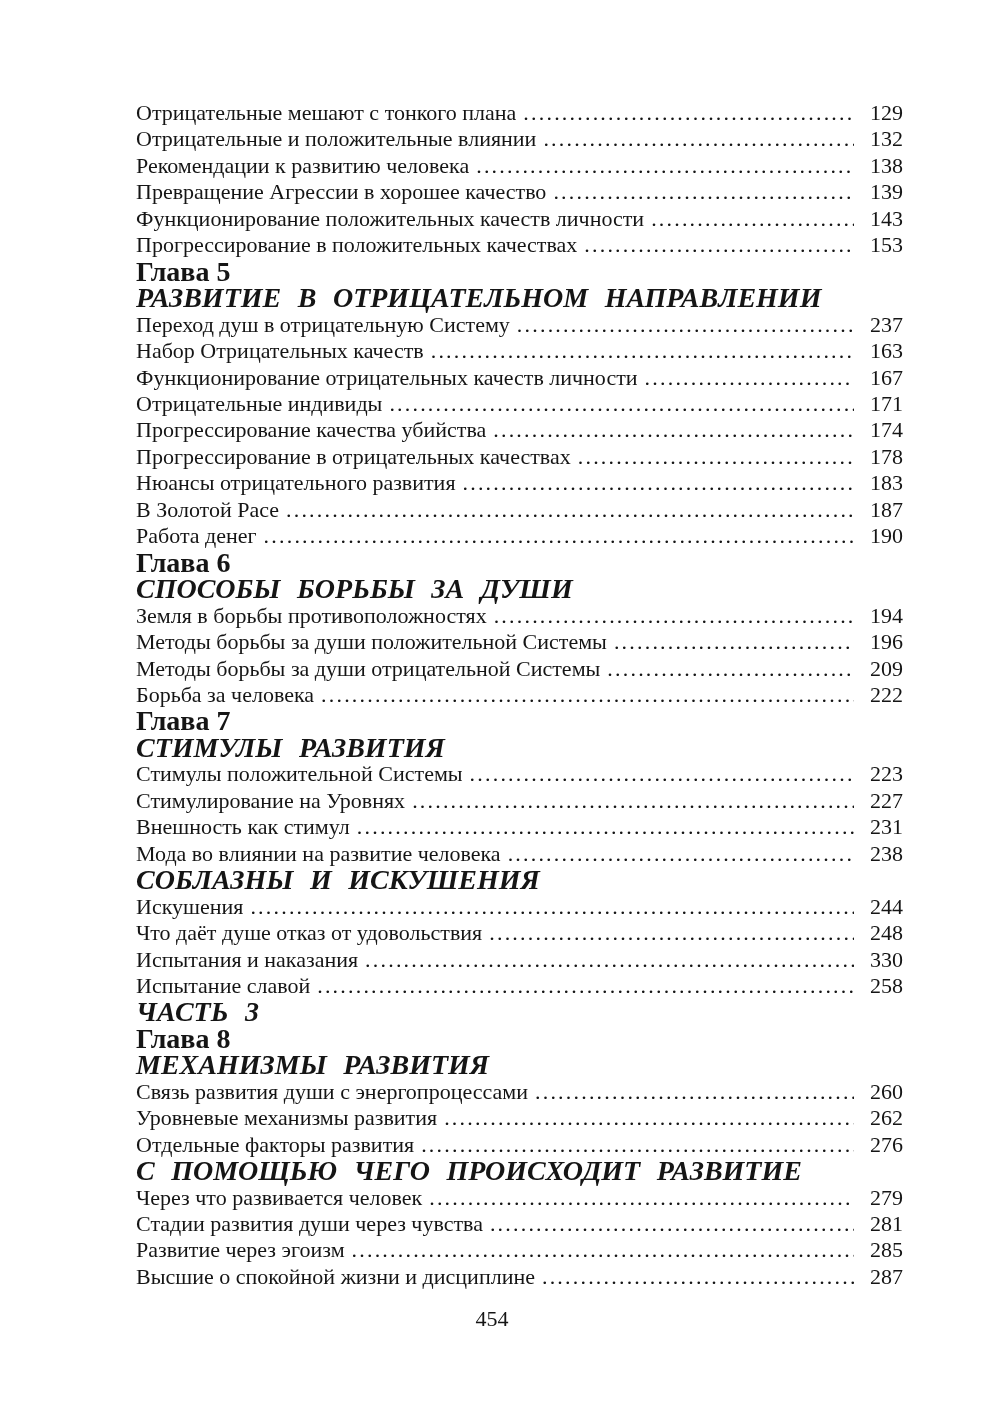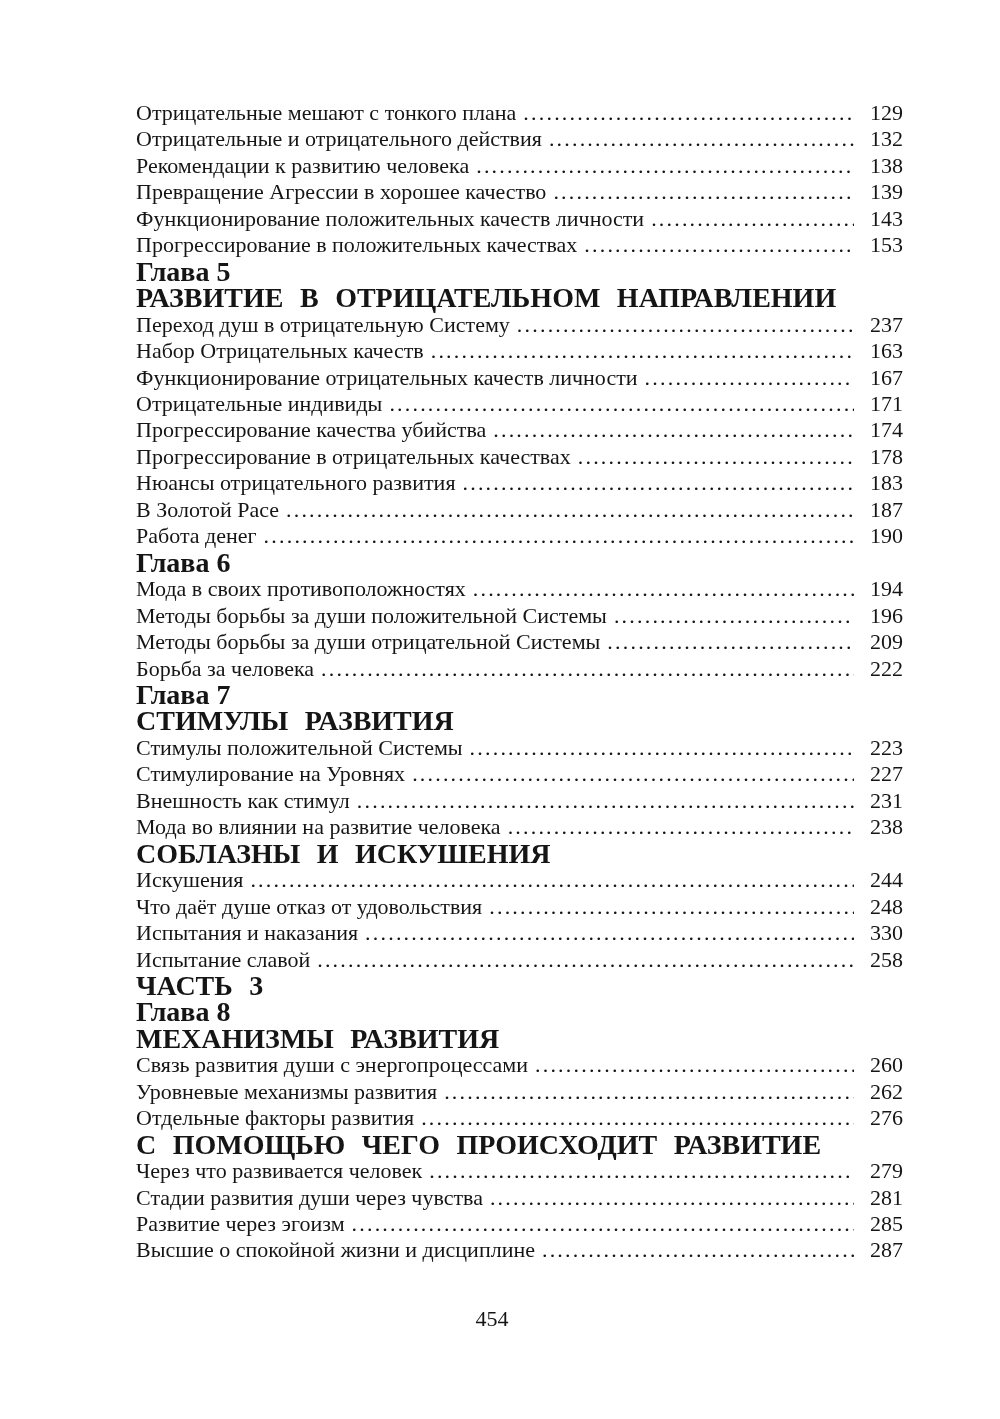--- a/index.html
+++ b/index.html
@@ -47,20 +47,21 @@
     white-space: nowrap;
   }
   .heading {
     font-weight: bold;
     font-size: 28px;
     line-height: 26.45px;
     white-space: nowrap;
   }
   .section, .part {
     word-spacing: 0.34em;
+    font-style: italic;
   }
   .footer {
     position: absolute;
     left: 0;
     right: 16px;
     top: 1306px;
     text-align: center;
     font-size: 22px;
     line-height: 26px;
   }
@@ -69,21 +70,21 @@
 <body>
 
 <div class="page">
   <div id="toc">
       <div class="row">
         <span class="t">Отрицательные мешают с тонкого плана</span>
         <span class="dots"></span>
         <span class="pn">129</span>
       </div>
       <div class="row">
-        <span class="t">Отрицательные и отрицательного действия</span>
+        <span class="t">Отрицательные и положительные влиянии</span>
         <span class="dots"></span>
         <span class="pn">132</span>
       </div>
       <div class="row">
         <span class="t">Рекомендации к развитию человека</span>
         <span class="dots"></span>
         <span class="pn">138</span>
       </div>
       <div class="row">
         <span class="t">Превращение Агрессии в хорошее качество</span>
@@ -141,22 +142,23 @@
         <span class="t">В Золотой Расе</span>
         <span class="dots"></span>
         <span class="pn">187</span>
       </div>
       <div class="row">
         <span class="t">Работа денег</span>
         <span class="dots"></span>
         <span class="pn">190</span>
       </div>
       <div class="heading chapter">Глава 6</div>
-      <div class="row">
-        <span class="t">Мода в своих противоположностях</span>
+      <div class="heading section">СПОСОБЫ БОРЬБЫ ЗА ДУШИ</div>
+      <div class="row">
+        <span class="t">Земля в борьбы противоположностях</span>
         <span class="dots"></span>
         <span class="pn">194</span>
       </div>
       <div class="row">
         <span class="t">Методы борьбы за души положительной Системы</span>
         <span class="dots"></span>
         <span class="pn">196</span>
       </div>
       <div class="row">
         <span class="t">Методы борьбы за души отрицательной Системы</span>

